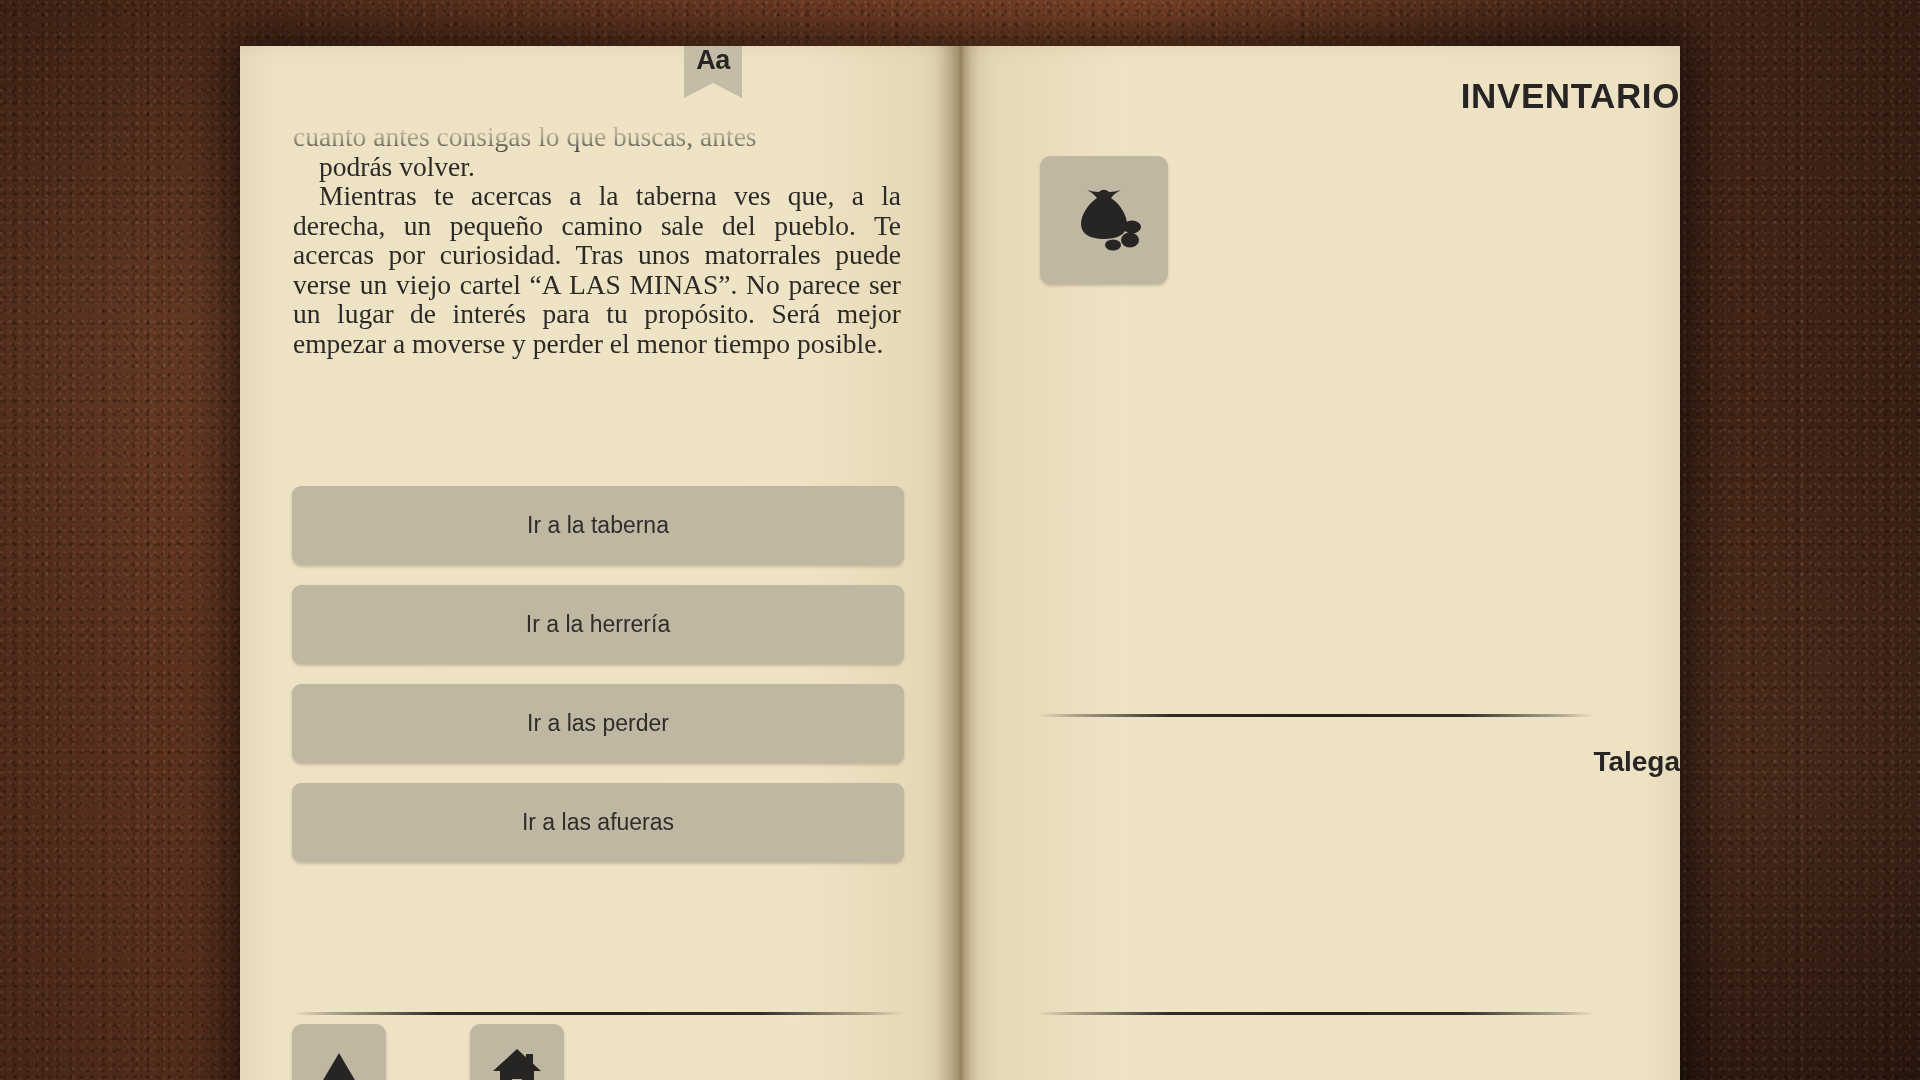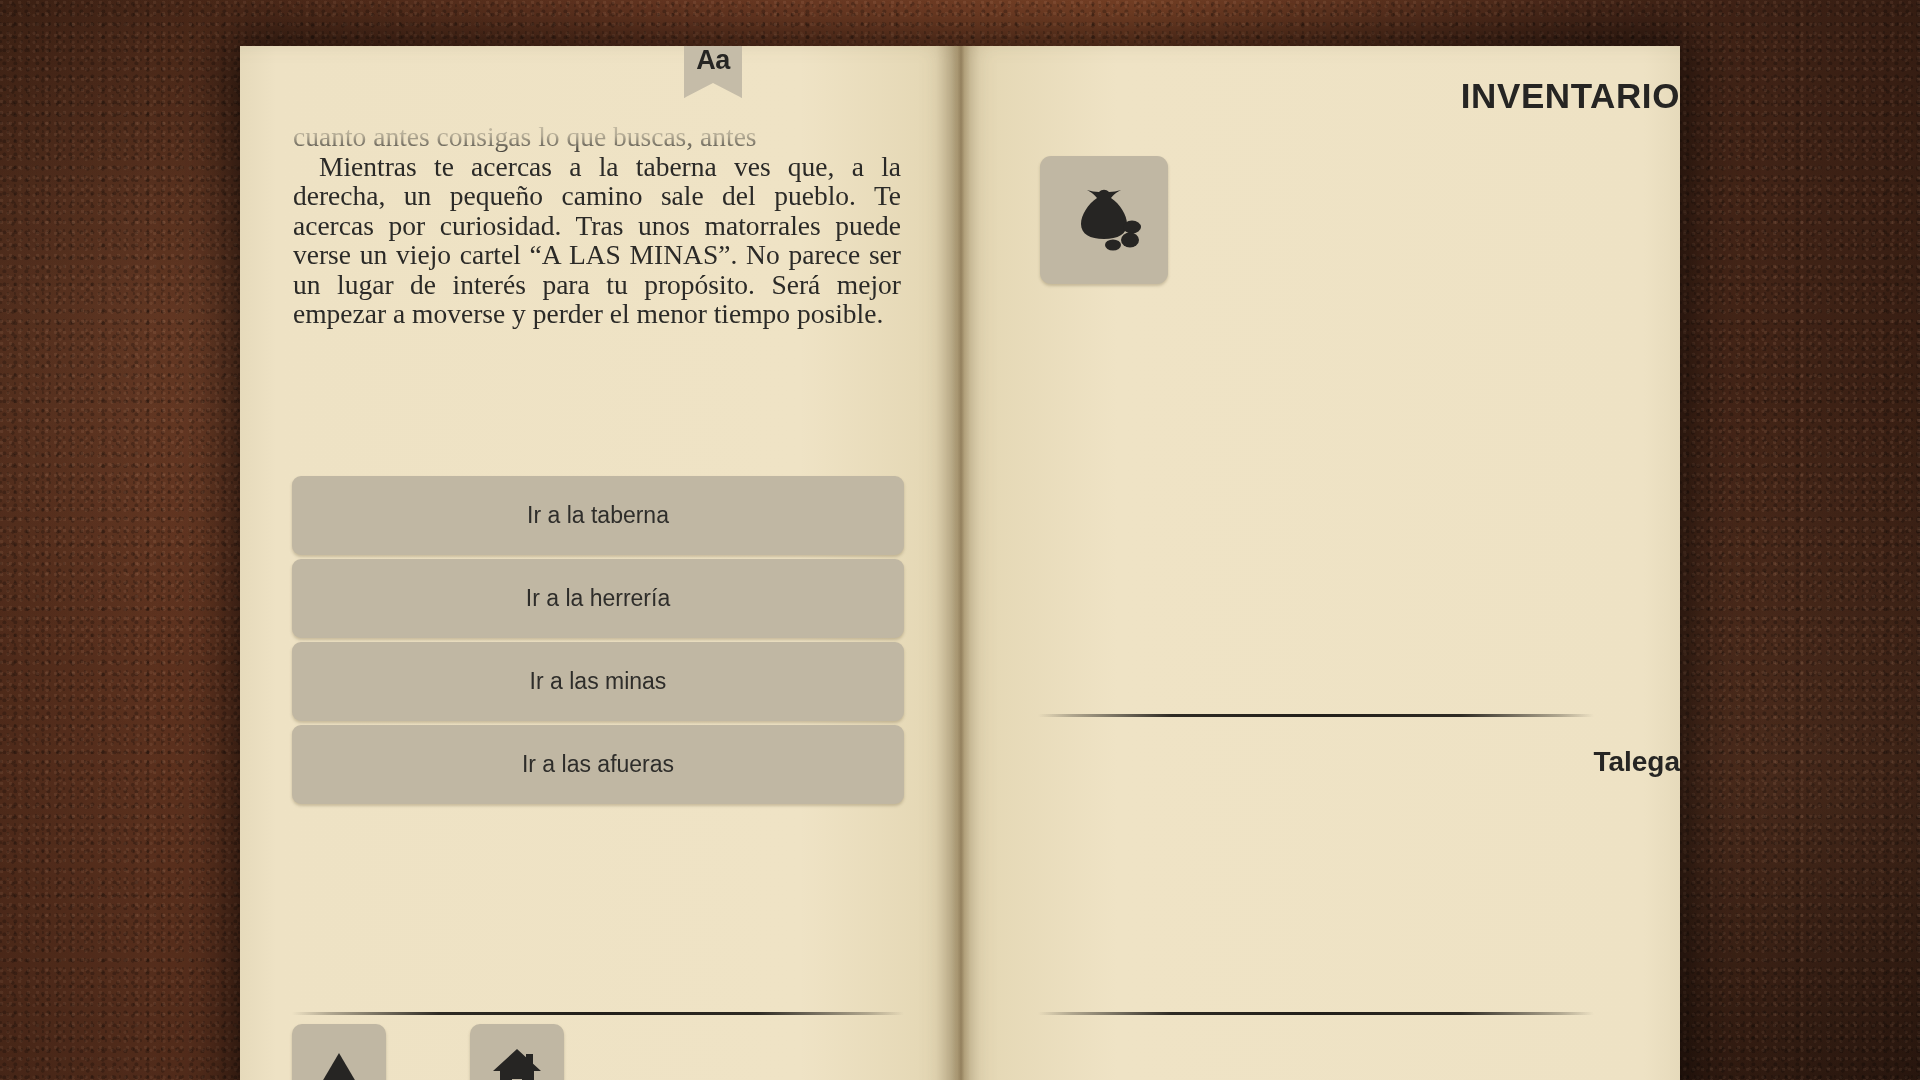--- a/index.html
+++ b/index.html
@@ -115,23 +115,23 @@
     text-justify:inter-word;
     hyphens:none;
   }
   #story p{ margin:0; }
   #story p + p{ text-indent:26px; }
   #story .clipped{ color:#2b2a27; }
 
   
   #choices{
     position:absolute;
-    left:52px; top:430px;
+    left:52px; top:440px;
     width:612px;
-    display:flex; flex-direction:column; gap:4px;
+    display:flex; flex-direction:column; gap:20px;
   }
   .choice{
     display:block;
     width:100%;
     height:79px;
     border:0;
     border-radius:9px;
     background:#c0b7a3;
     color:#2e2d2a;
     font-family:"Liberation Sans", sans-serif;
@@ -235,28 +235,29 @@
 
     <div class="page page-left">
 
       <div id="bookmark">
         <span class="aa">Aa</span>
       </div>
 
       <div id="story-wrap">
         <div id="story">
           <p class="clipped">cuanto antes consigas lo que buscas, antes</p>
+          <p>podrás volver.</p>
           <p>Mientras te acercas a la taberna ves que, a la derecha, un pequeño camino sale del pueblo. Te acercas por curiosidad. Tras unos matorrales puede verse un viejo cartel “A LAS MINAS”. No parece ser un lugar de interés para tu propósito. Será mejor empezar a moverse y perder el menor tiempo posible.</p>
         </div>
       </div>
 
       <div id="choices">
         <button class="choice">Ir a la taberna</button>
         <button class="choice">Ir a la herrería</button>
-        <button class="choice">Ir a las minas</button>
+        <button class="choice">Ir a las perder</button>
         <button class="choice">Ir a las afueras</button>
       </div>
 
       <div class="hr-fade" id="left-hr"></div>
 
       <div id="nav">
         <button class="navbtn">
           <span>
             <svg width="44" height="40" viewBox="0 0 44 40" aria-hidden="true">
               <polygon points="22,3 42,37 2,37" fill="#262523"></polygon>

